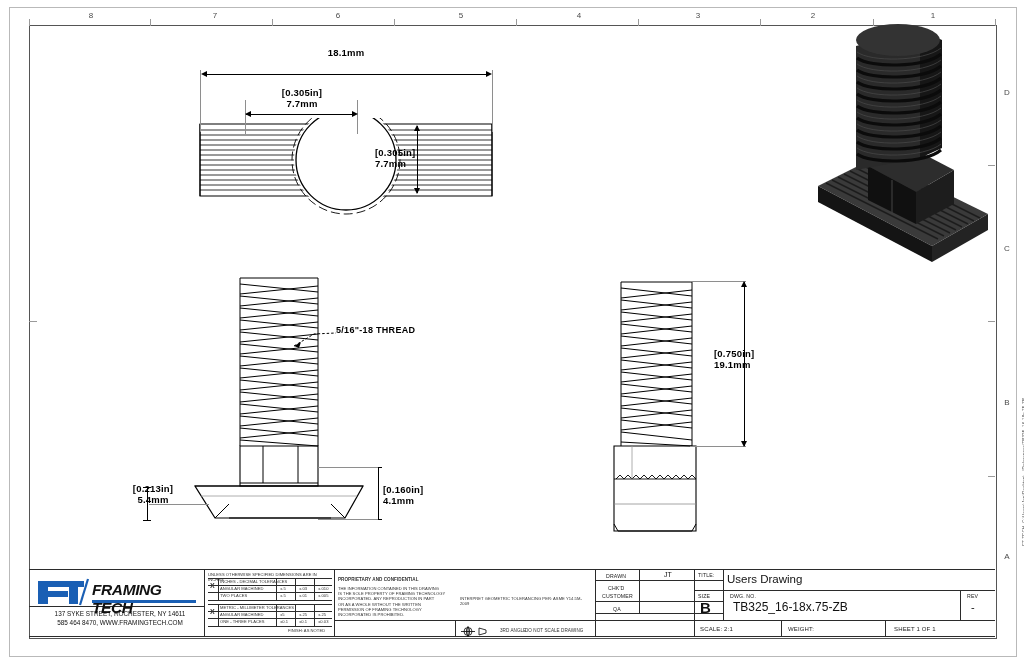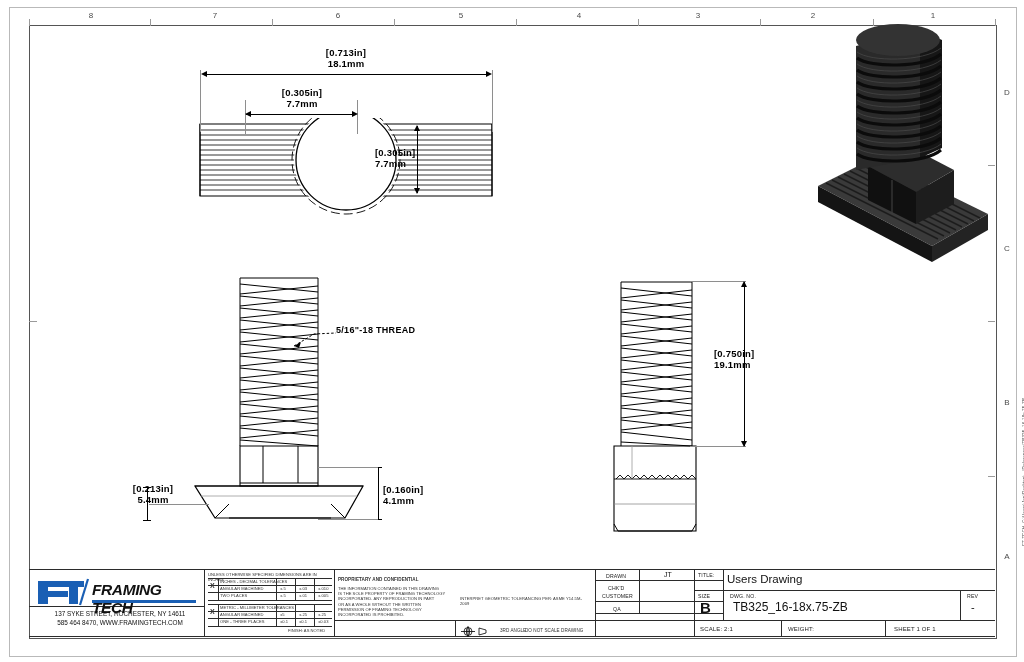--- a/index.html
+++ b/index.html
@@ -125,21 +125,20 @@
         <circle cx="150" cy="42" r="54" stroke-width="0.9" stroke-dasharray="9 4"></circle>
       </g>
     </svg>
 
     <div class="extln" style="left:200px;top:70px;width:1px;height:62px;"></div>
     <div class="extln" style="left:492px;top:70px;width:1px;height:62px;"></div>
     <div class="dimln" style="left:203px;top:74px;width:286px;"></div>
     <div class="ah ah-l" style="left:201px;top:71px;"></div>
     <div class="ah ah-r" style="left:486px;top:71px;"></div>
     <div class="dimtxt" style="left:216px;top:47px;width:260px;">
-      <div>[0.713in]</div>
       <div>18.1mm</div>
     </div>
 
     <div class="extln" style="left:245px;top:100px;width:1px;height:34px;"></div>
     <div class="extln" style="left:357px;top:100px;width:1px;height:34px;"></div>
     <div class="dimln" style="left:246px;top:114px;width:110px;"></div>
     <div class="ah ah-l" style="left:245px;top:111px;"></div>
     <div class="ah ah-r" style="left:352px;top:111px;"></div>
     <div class="dimtxt" style="left:232px;top:87px;width:140px;">
       <div>[0.305in]</div>

